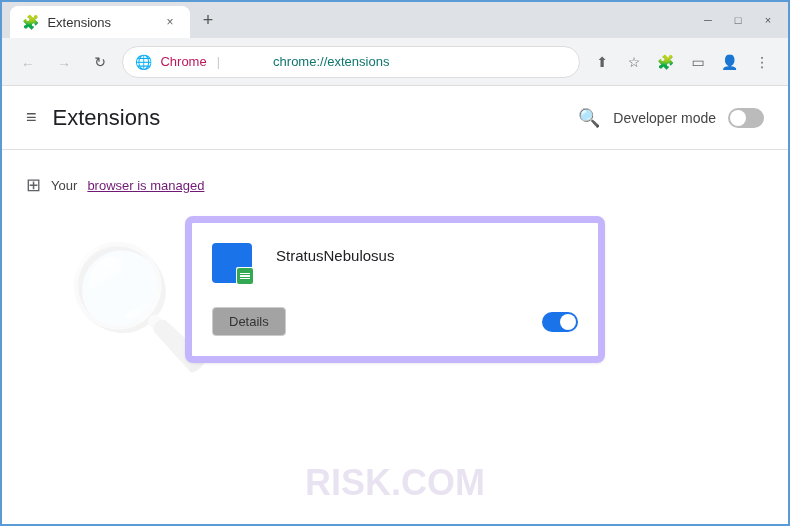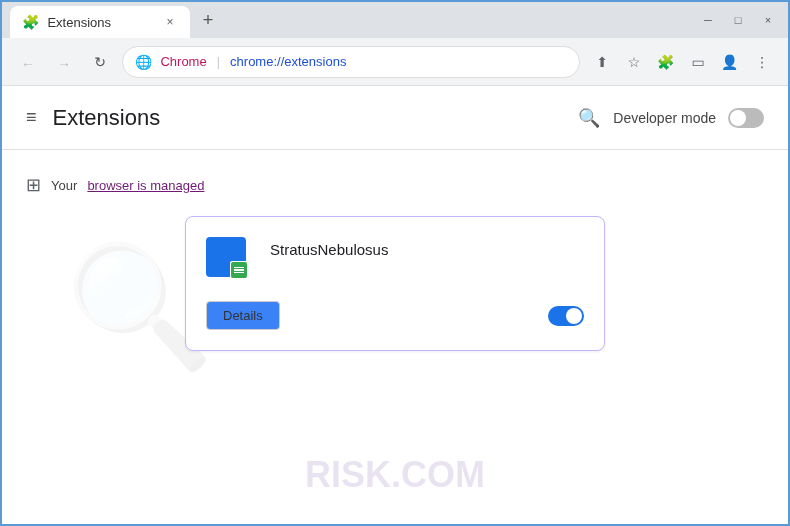--- a/index.html
+++ b/index.html
@@ -121,21 +121,22 @@
     }
     .url-chrome-text {
       color: #be185d;
       text-align: center;
     }
     .url-separator {
       color: #ccc;
       margin: 0 2px;
     }
     .url-path {
-      color: #1d4ed8;
+      color: #0f766e;
+      margin-left: 43px;
     }
     .address-bar-right {
       display: flex;
       gap: 4px;
       align-items: center;
     }
     .addr-icon-btn {
       width: 28px;
       height: 28px;
       display: flex;
@@ -237,21 +238,21 @@
       font-size: 90px;
       font-weight: 900;
       color: #f4a020;
       white-space: nowrap;
       pointer-events: none;
       z-index: 0;
       line-height: 1;
     }
     .watermark-bottom {
       position: absolute;
-      bottom: 32px;
+      bottom: 24px;
       left: 50%;
       transform: translateX(-50%);
       opacity: 0.12;
       font-size: 36px;
       font-weight: 700;
       color: #4c1d95;
       white-space: nowrap;
       pointer-events: none;
       z-index: 0;
     }
@@ -284,21 +285,21 @@
     }
     .managed-link {
       color: #701a75;
       text-decoration: underline;
       cursor: pointer;
     }
 
     
     .ext-card {
       background: #fff;
-      border: 1px solid #c4b5fd;
+      border: 7px solid #c4b5fd;
       border-radius: 8px;
       padding: 20px;
       max-width: 420px;
       margin: 0 auto;
       position: relative;
       z-index: 1;
       box-shadow: 0 1px 3px rgba(0,0,0,0.08);
     }
     .ext-card-top {
       display: flex;
@@ -333,21 +334,21 @@
       font-weight: 500;
       padding-top: 4px;
     }
     .ext-card-bottom {
       display: flex;
       align-items: center;
       justify-content: space-between;
     }
     .details-btn {
       border: 1px solid #ccc;
-      background: #3b82f6;
+      background: #a3a3a3;
       color: #333;
       padding: 6px 16px;
       border-radius: 4px;
       font-size: 13px;
       cursor: pointer;
     }
     .toggle-on {
       width: 36px;
       height: 20px;
       background: #1a73e8;

